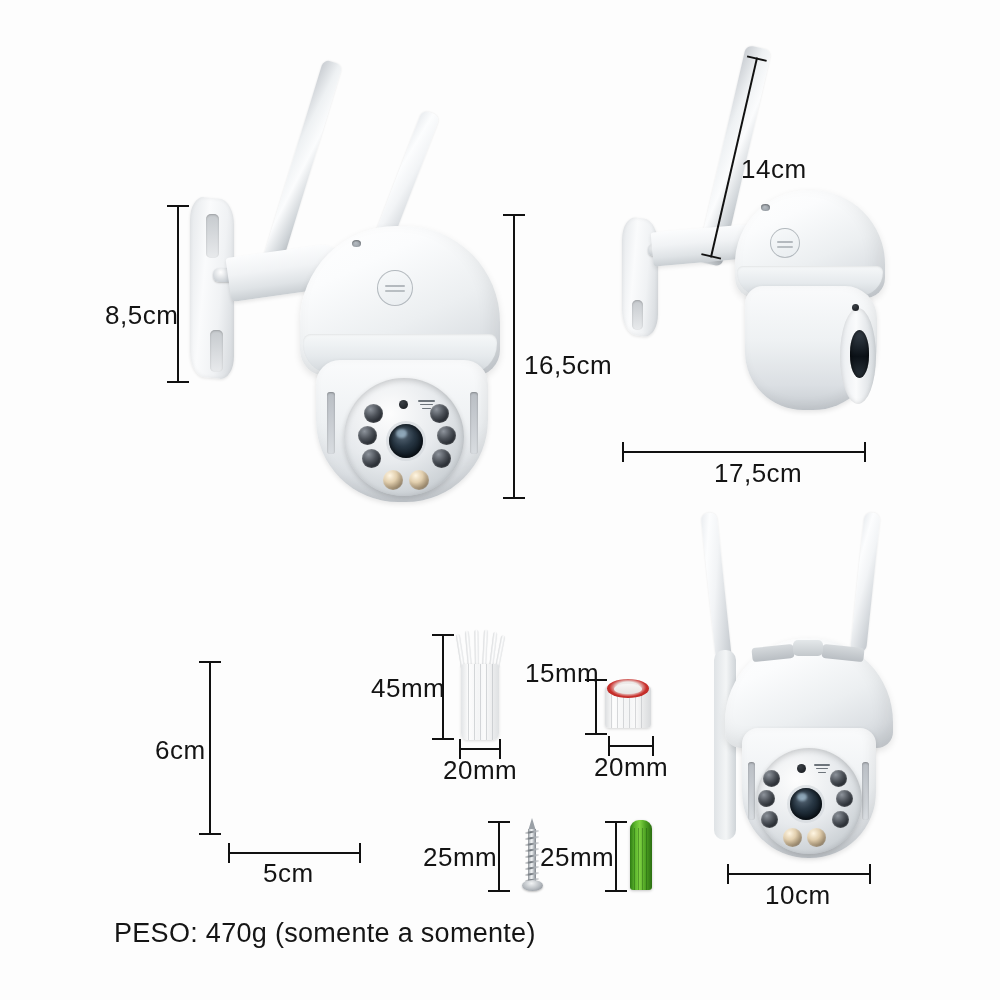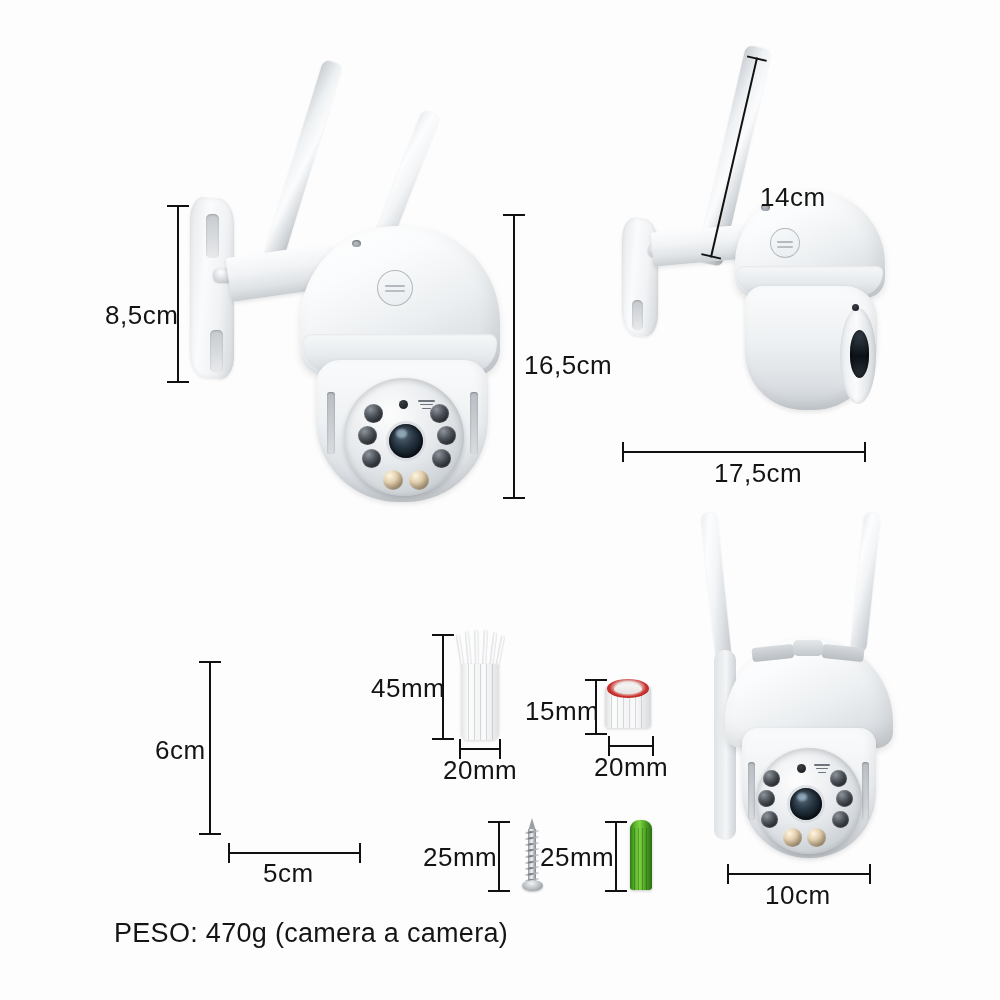--- a/index.html
+++ b/index.html
@@ -399,21 +399,21 @@
                 background:linear-gradient(90deg,#e9ecef,#fafbfc 45%,#d4d9dd);
                 box-shadow:inset 0 0 5px rgba(0,0,0,.14);"></div>
     <div style="position:absolute;left:250px;top:330px;width:19px;height:48px;
                 border-radius:10px/24px;
                 background:linear-gradient(180deg,#3a444e,#0b1117 55%,#2b343c);
                 box-shadow:inset 0 0 5px rgba(0,0,0,.8);"></div>
     <div class="sensor-dot" style="left:252px;top:304px;width:7px;height:7px;"></div>
   </div>
 
   <div class="dim-diag" style="left:733px;top:55px;height:205px;transform:rotate(13deg);"></div>
-  <div class="dim-label" style="left:760px;top:154px;margin-top:28px;">14cm</div>
+  <div class="dim-label" style="left:741px;top:154px;">14cm</div>
 
   <div class="dim-h" style="left:622px;top:451px;width:244px;"></div>
   <div class="dim-label" style="left:714px;top:458px;">17,5cm</div>
 
   <div class="cam" style="left:690px;top:500px;width:310px;height:400px;">
 
     <div class="antenna" style="left:26px;top:12px;width:16px;height:148px;transform:rotate(-6deg);"></div>
     <div class="antenna" style="left:160px;top:12px;width:16px;height:140px;transform:rotate(6deg);"></div>
 
     <div style="position:absolute;left:24px;top:150px;width:22px;height:190px;
@@ -493,21 +493,21 @@
       <i class="cap-rib" style="left:12px;"></i>
       <i class="cap-rib" style="left:18px;"></i>
       <i class="cap-rib" style="left:24px;"></i>
       <i class="cap-rib" style="left:30px;"></i>
       <i class="cap-rib" style="left:36px;"></i>
     </div>
     <div class="cap-red" style="left:2px;top:3px;width:42px;height:19px;"></div>
   </div>
 
   <div class="dim-v" style="left:595px;top:679px;height:56px;"></div>
-  <div class="dim-label" style="left:525px;top:696px;text-align:center;">15mm</div>
+  <div class="dim-label" style="left:525px;top:658px;text-align:center;">15mm</div>
 
   <div class="dim-h" style="left:608px;top:745px;width:46px;"></div>
   <div class="dim-label" style="left:594px;top:752px;">20mm</div>
 
   <div class="cam" style="left:520px;top:818px;width:40px;height:78px;">
     <div class="screw-tip" style="left:8px;top:0;border-bottom:13px solid #9aa0a6;"></div>
     <div class="screw-shaft" style="left:8px;top:11px;width:8px;height:53px;">
       <i class="screw-thread" style="top:2px;"></i>
       <i class="screw-thread" style="top:8px;"></i>
       <i class="screw-thread" style="top:14px;"></i>
@@ -529,15 +529,15 @@
       <i class="plug-rib" style="left:4px;"></i>
       <i class="plug-rib" style="left:8px;"></i>
       <i class="plug-rib" style="left:12px;"></i>
       <i class="plug-rib" style="left:16px;"></i>
     </div>
   </div>
 
   <div class="dim-v" style="left:615px;top:821px;height:71px;"></div>
   <div class="dim-label" style="left:540px;top:842px;">25mm</div>
 
-  <div class="caption" style="left:114px;top:918px;">PESO: 470g (camera a camera)</div>
+  <div class="caption" style="left:114px;top:918px;">PESO: 470g (somente a somente)</div>
 
 </div>
 
 </body></html>

